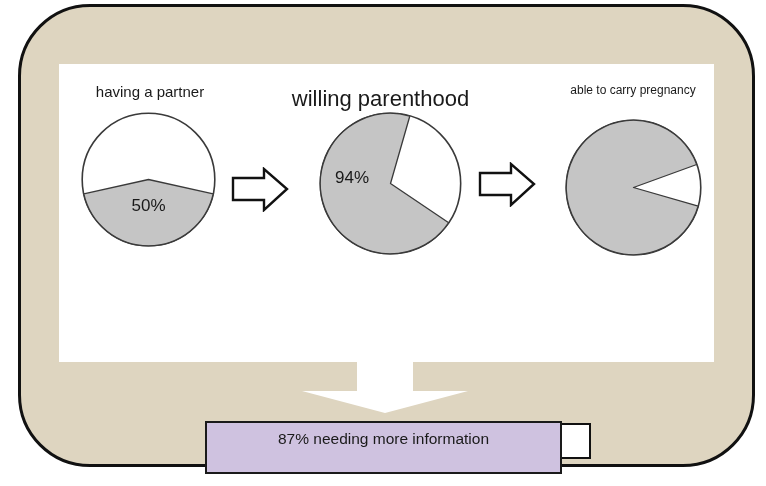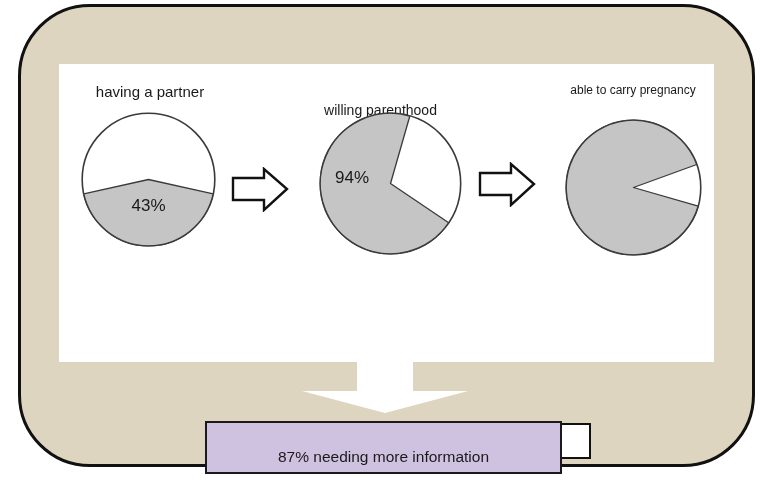--- a/index.html
+++ b/index.html
@@ -13,21 +13,21 @@
     background:#ded5c0;
   }
   .panel{
     position:absolute;left:59px;top:64px;width:655px;height:298px;
     background:#ffffff;
   }
   .pie-title{
     position:absolute;color:#1a1a1a;text-align:center;line-height:1.2;
   }
   .t-a{left:55px;top:83px;width:190px;font-size:15px;}
-  .t-b{left:288px;top:102px;width:185px;font-size:14px;}
+  .t-b{left:288px;top:86px;width:185px;font-size:22px;}
   .t-c{left:518px;top:83px;width:230px;font-size:12px;}
   .pie-svg{position:absolute;}
   .p-a{left:80px;top:111px;width:137px;height:137px;}
   .p-b{left:318px;top:111px;width:145px;height:145px;}
   .p-c{left:564px;top:118px;width:139px;height:139px;}
   .pct-label{
     position:absolute;color:#1a1a1a;font-size:17px;text-align:center;
   }
   .l-a{left:81px;top:196px;width:135px;}
   .l-b{left:312px;top:168px;width:80px;}
@@ -37,38 +37,38 @@
   .fa-2{left:478px;top:162px;}
   .down-arrow{position:absolute;left:300px;top:358px;width:170px;height:58px;}
   .white-tab{
     position:absolute;left:556px;top:423px;width:35px;height:36px;
     box-sizing:border-box;background:#ffffff;border:2px solid #111111;z-index:5;
   }
   .result-box{
     position:absolute;left:205px;top:421px;width:357px;height:53px;
     box-sizing:border-box;background:#cfc2e0;border:2.5px solid #1a1a1a;
     z-index:6;display:flex;align-items:flex-end;justify-content:center;
-    padding-bottom:6px;
+    padding-bottom:24px;
   }
   .result-box span{font-size:15.5px;color:#1a1a1a;}
 </style>
 </head>
 <body>
 
 <div class="stage">
 
   <div class="frame"></div>
   <div class="panel"></div>
 
   <div class="pie-title t-a">having a partner</div>
   <svg class="pie-svg p-a" viewBox="0 0 100 100">
       <circle cx="50" cy="50" r="48.4" fill="#ffffff" stroke="#3a3a3a" stroke-width="1.6" vector-effect="non-scaling-stroke"></circle>
       <path d="M50,50 L97.23,60.56 A48.4,48.4 0 0 1 2.77,60.56 Z" fill="#c5c5c5" stroke="#3a3a3a" stroke-width="1.3" vector-effect="non-scaling-stroke" stroke-linejoin="round"></path>
     </svg>
-  <div class="pct-label l-a">43%</div>
+  <div class="pct-label l-a">50%</div>
 
   <svg class="flow-arrow fa-1" viewBox="0 0 58 45">
     <path d="M2,11 L33,11 L33,2 L56,22 L33,43 L33,33 L2,33 Z" fill="#ffffff" stroke="#111111" stroke-width="2.4" stroke-linejoin="miter"></path>
   </svg>
 
   <div class="pie-title t-b">willing parenthood</div>
   <svg class="pie-svg p-b" viewBox="0 0 100 100">
       <circle cx="50" cy="50" r="48.4" fill="#ffffff" stroke="#3a3a3a" stroke-width="1.6" vector-effect="non-scaling-stroke"></circle>
       <path d="M50,50 L90.13,77.06 A48.4,48.4 0 1 1 63.34,3.47 Z" fill="#c5c5c5" stroke="#3a3a3a" stroke-width="1.3" vector-effect="non-scaling-stroke" stroke-linejoin="round"></path>
     </svg>

